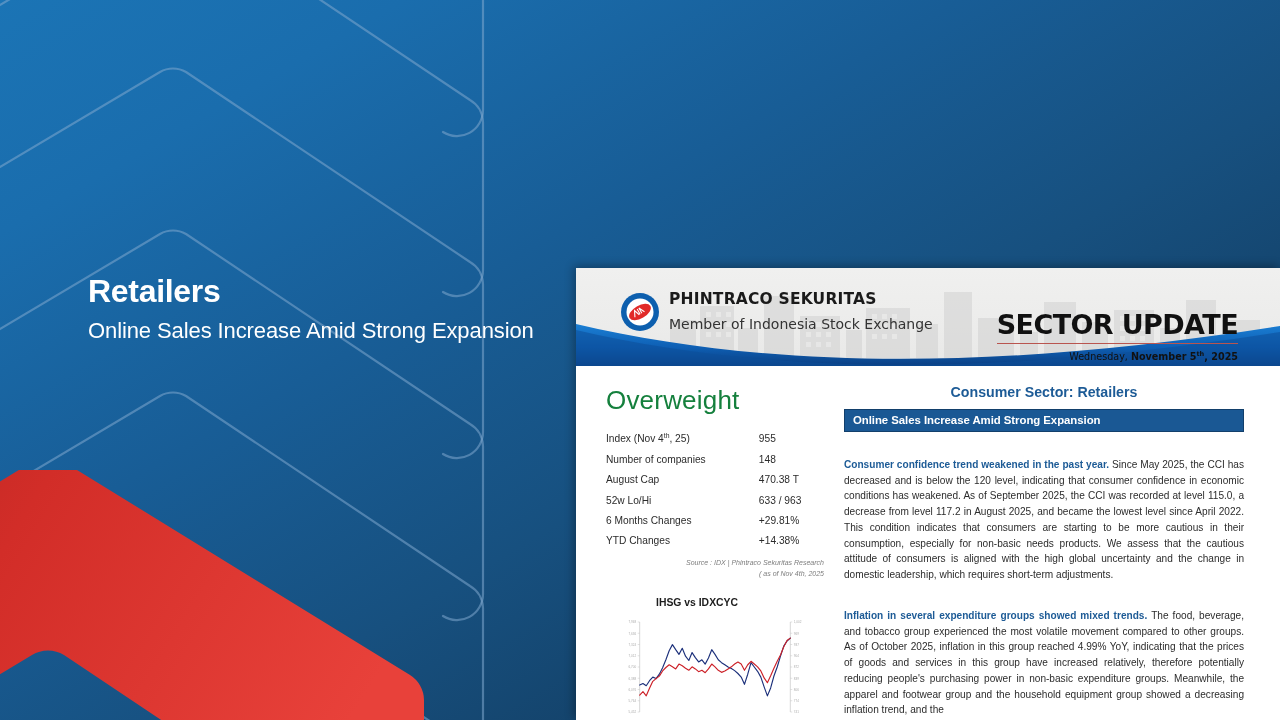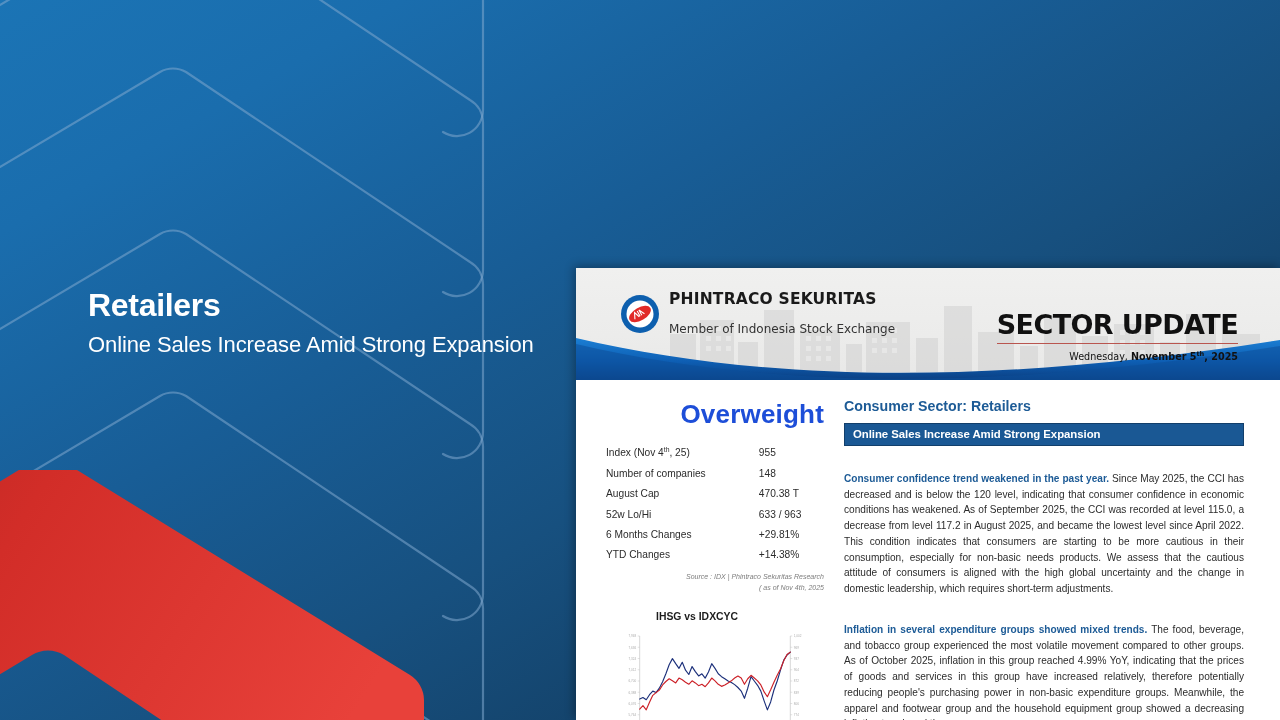--- a/index.html
+++ b/index.html
@@ -17,21 +17,21 @@
 
   
   .deco-layer { position: absolute; inset: 0; pointer-events: none; }
 
   
   .red-chevron { position: absolute; left: -250px; top: 470px; width: 700px; height: 300px; }
 
   
   .slide-text {
     position: absolute;
-    left: 88px; top: 287px;
+    left: 88px; top: 273px;
     width: 460px;
     color: #ffffff;
     z-index: 5;
   }
   .slide-title {
     font-size: 32px;
     font-weight: bold;
     line-height: 1.18;
     letter-spacing: -0.3px;
   }
@@ -49,40 +49,40 @@
     left: 576px; top: 268px;
     width: 704px; height: 452px;
     background: #ffffff;
     box-shadow: -2px -2px 9px rgba(0,0,0,0.33);
     overflow: hidden;
     z-index: 6;
   }
 
   .doc-header {
     position: relative;
-    height: 112px;
+    height: 98px;
     background: linear-gradient(180deg, #f0f0ef 0%, #ececeb 60%, #e8e8e7 100%);
     overflow: hidden;
   }
   .skyline { position: absolute; right: 0; bottom: 8px; opacity: 0.5; }
   .wave { position: absolute; left: 0; bottom: 0; width: 100%; height: 46px; }
 
   .brand {
     position: absolute; left: 44px; top: 23px;
     display: flex; align-items: center; gap: 9px;
     z-index: 3;
   }
   .brand-logo { width: 40px; height: 40px; flex: none; }
   .brand-name {
     font-size: 15.5px; font-weight: bold; color: #1a1a1a;
     letter-spacing: 0.2px; line-height: 1.1;
     font-family: "DejaVu Sans", sans-serif;
   }
   .brand-sub {
-    font-size: 12px; color: #333; margin-top: 14px;
+    font-size: 14px; color: #333; margin-top: 8px;
     font-family: "DejaVu Sans", sans-serif;
   }
 
   .doc-title-block { position: absolute; right: 42px; top: 20px; text-align: right; z-index: 3; margin-top: 23px; }
   .doc-title {
     font-size: 27px; font-weight: bold; color: #111;
     letter-spacing: -0.6px; line-height: 1;
     font-family: "DejaVu Sans", sans-serif;
   }
   .doc-title-rule { height: 1px; background: #b9554f; margin: 5px 0 6px 0; }
@@ -92,24 +92,24 @@
   }
   .doc-date b { font-weight: bold; }
   .doc-date sup { font-size: 6.6px; }
 
   
   .doc-body { display: flex; padding: 14px 36px 0 30px; gap: 20px; }
   .col-left { width: 218px; flex: none; }
   .col-right { flex: 1; }
 
   .rating {
-    text-align: right;
+    text-align: left;
     font-size: 26px;
-    color: #1d4ed8;
-    font-weight: bold;
+    color: #15803d;
+    font-weight: normal;
     letter-spacing: 0.2px;
     margin: 5px 0 12px 0;
     font-family: "Liberation Sans", sans-serif;
   }
 
   table.stats { width: 100%; border-collapse: collapse; }
   table.stats td {
     font-size: 10.2px; color: #2b2b2b;
     padding: 4.3px 0; line-height: 1.15;
     white-space: nowrap;
@@ -124,21 +124,21 @@
   }
 
   .chart-title {
     font-size: 10.4px; color: #1c1c1c; font-weight: bold;
     margin: 18px 0 4px 2px;
     padding-left: 48px;
   }
   .chart-box { width: 100%; height: 110px; }
 
   .section-head {
-    text-align: left;
+    text-align: center;
     font-size: 14.2px; font-weight: bold;
     color: #1d5b96;
     margin: 4px 0 9px 0;
   }
   .bar-head {
     background: #1a5894;
     border: 1px solid #123f6b;
     color: #ffffff;
     font-size: 11.4px; font-weight: bold;
     padding: 4px 8px 5px 8px;

